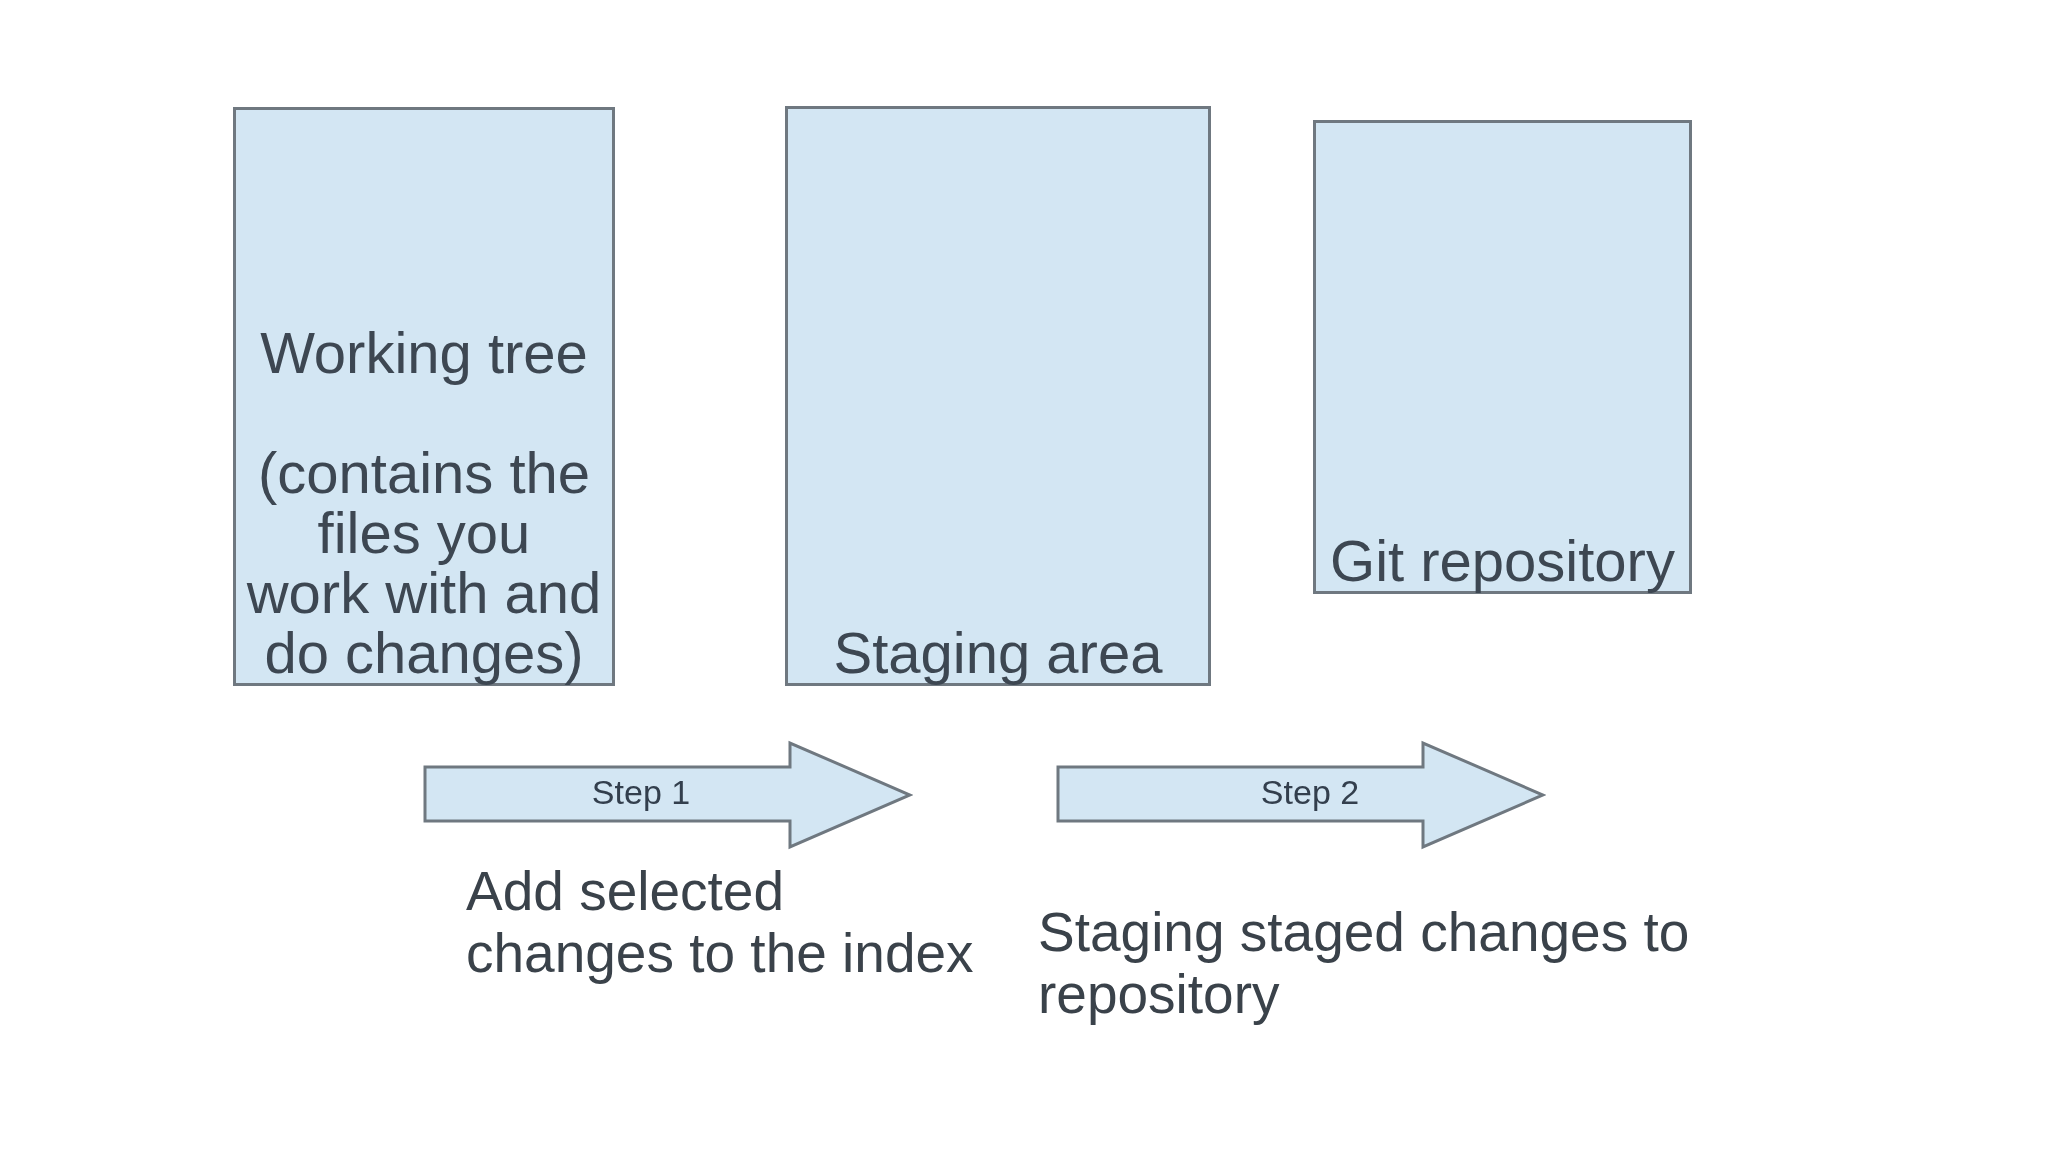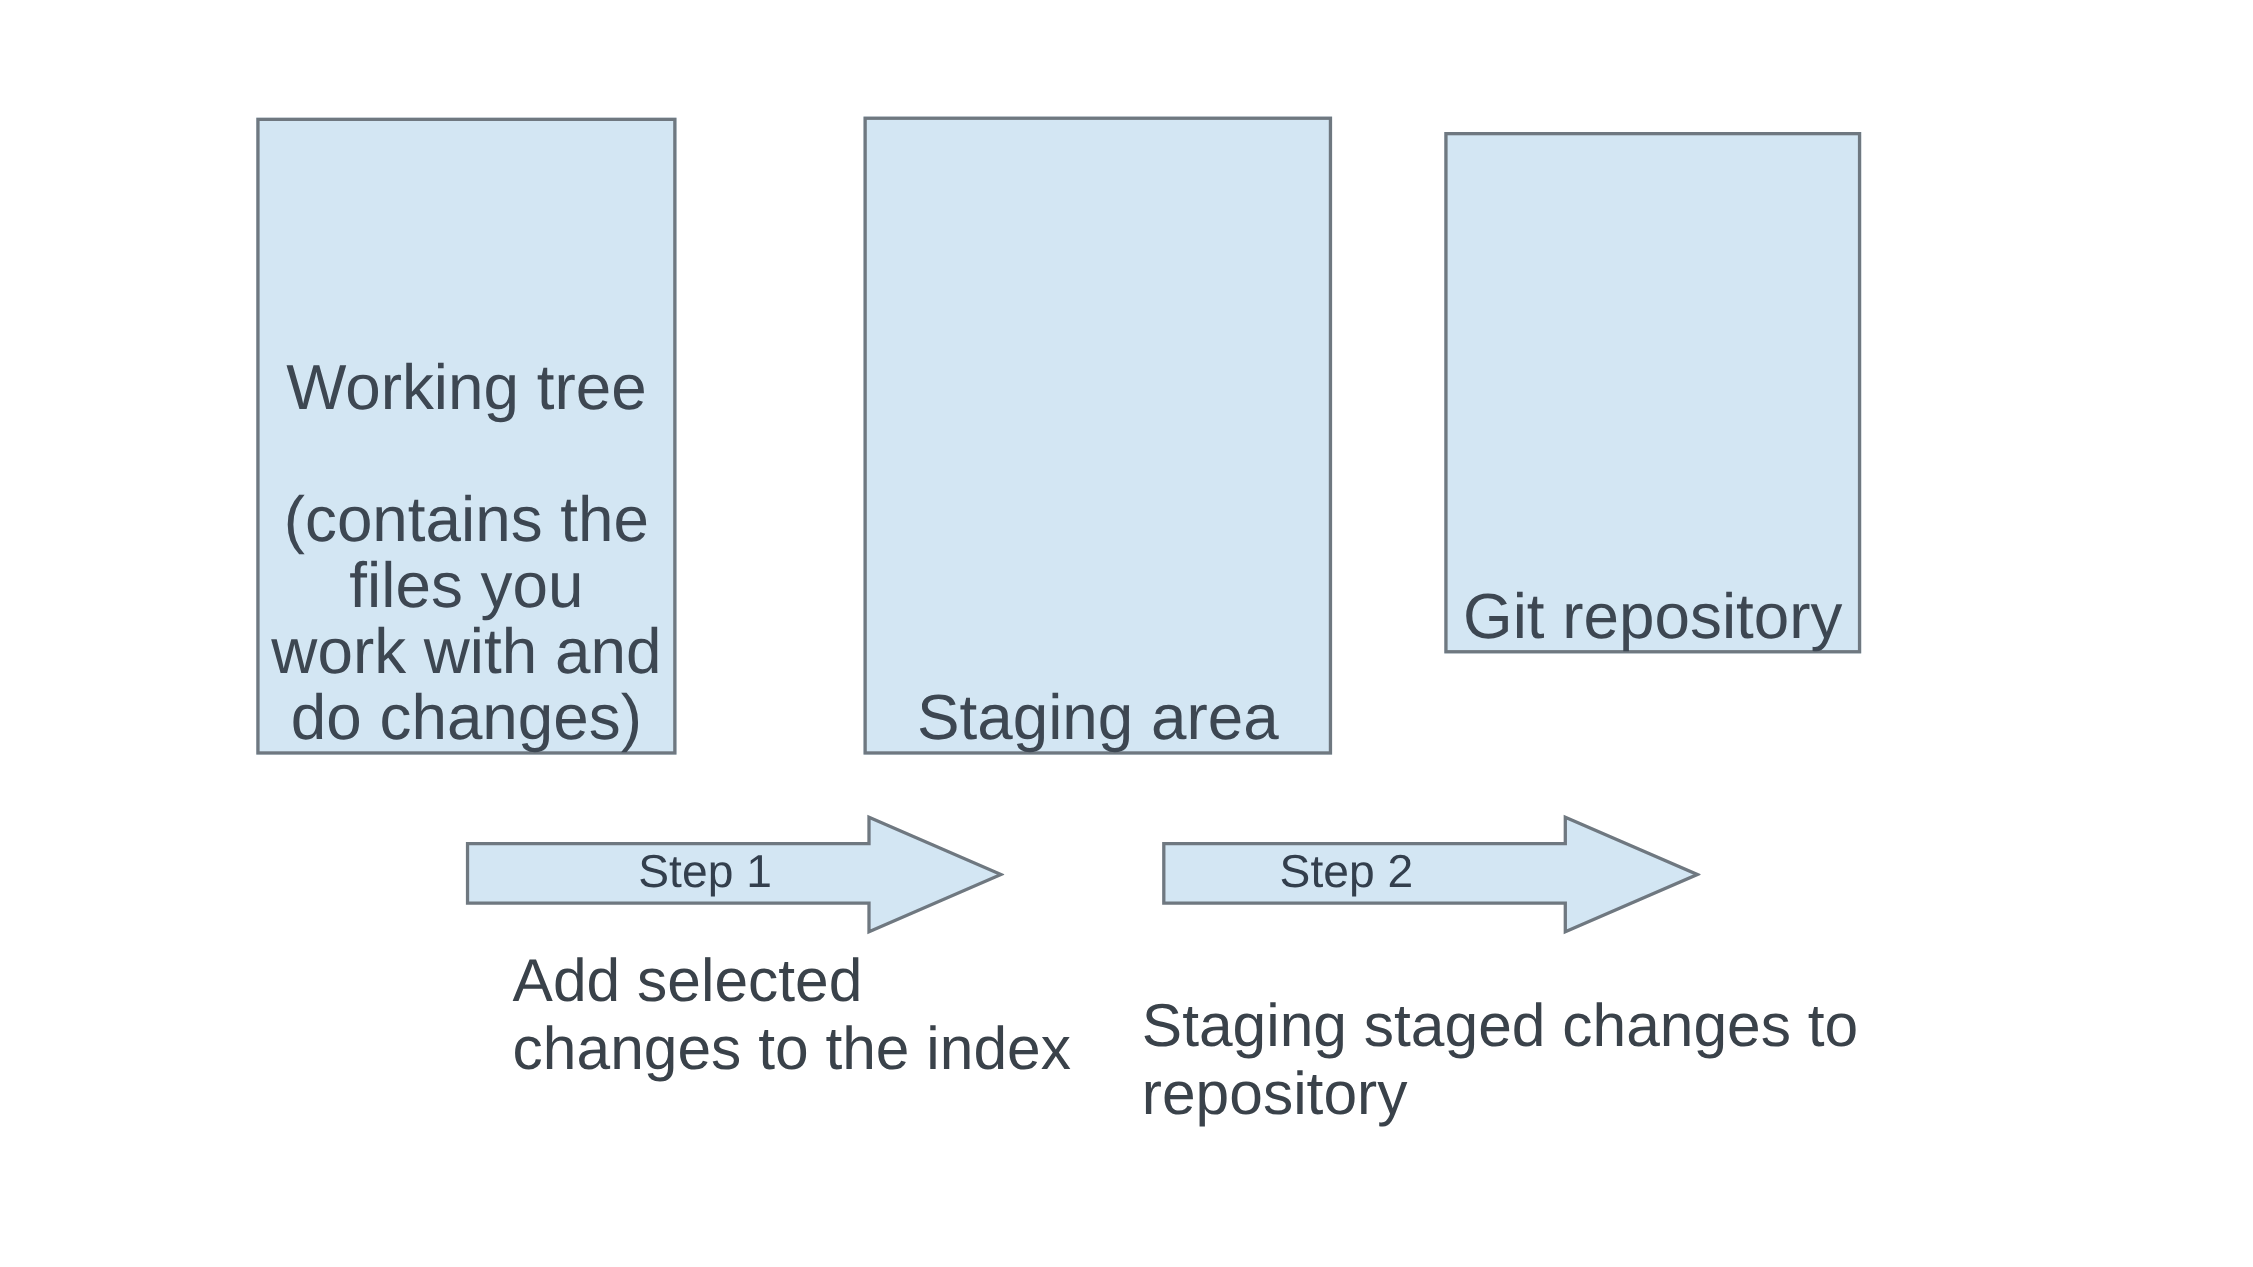--- a/index.html
+++ b/index.html
@@ -39,21 +39,21 @@
     stroke: #6f7880;
     stroke-width: 3;
     stroke-linejoin: miter;
   }
   .arrow-label {
     position: absolute;
     display: flex;
     align-items: center;
     justify-content: center;
     color: #333f4d;
-    font-size: 42px;
+    font-size: 34px;
     line-height: 42px;
   }
   .caption {
     position: absolute;
     color: #3a424a;
     font-size: 55px;
     line-height: 62px;
     white-space: pre-line;
   }
 </style>
@@ -80,21 +80,21 @@
   </div>
 
   <svg class="arrow-svg" style="left:423px; top:740px;" width="490" height="110" viewBox="0 0 490 110">
     <polygon class="arrow-shape" points="2,27 367,27 367,3 487,55 367,107 367,81 2,81"></polygon>
   </svg>
   <div class="arrow-label" style="left:425px; top:766px; width:432px; height:52px;">Step 1</div>
 
   <svg class="arrow-svg" style="left:1056px; top:740px;" width="490" height="110" viewBox="0 0 490 110">
     <polygon class="arrow-shape" points="2,27 367,27 367,3 487,55 367,107 367,81 2,81"></polygon>
   </svg>
-  <div class="arrow-label" style="left:1012px; top:765px; width:424px; height:53px;">Step 2</div>
+  <div class="arrow-label" style="left:1058px; top:765px; width:424px; height:53px;padding-left:40px;">Step 2</div>
 
   <div class="caption" style="left:466px; top:860px;">Add selected
 changes to the index</div>
 
   <div class="caption" style="left:1038px; top:901px;">Staging staged changes to
 repository</div>
 
 </div>
 
 </body></html>

